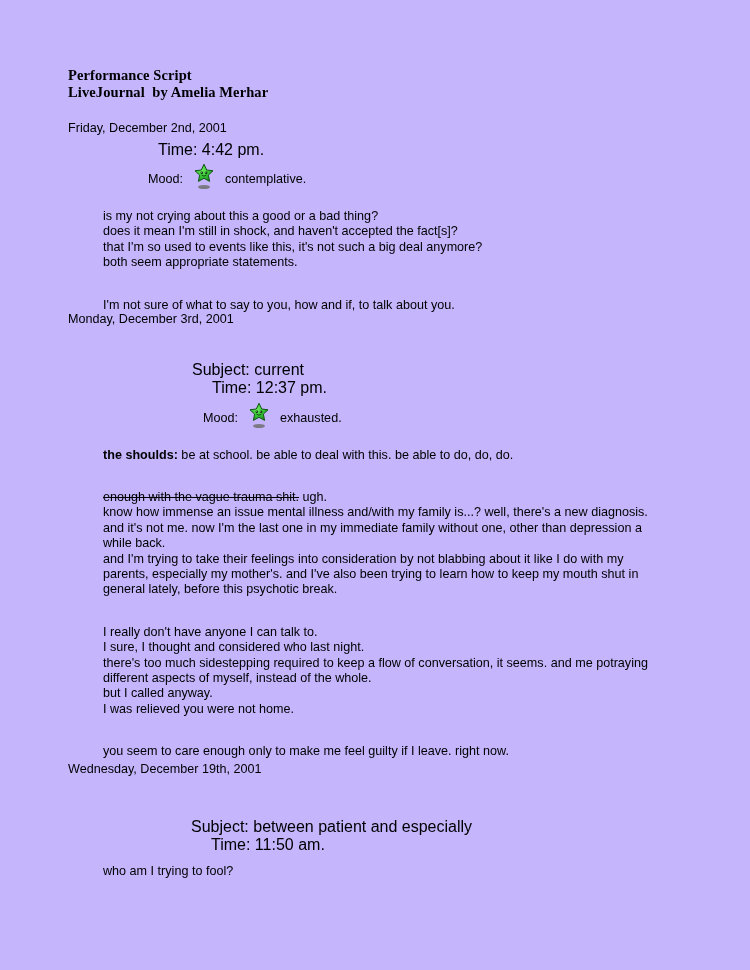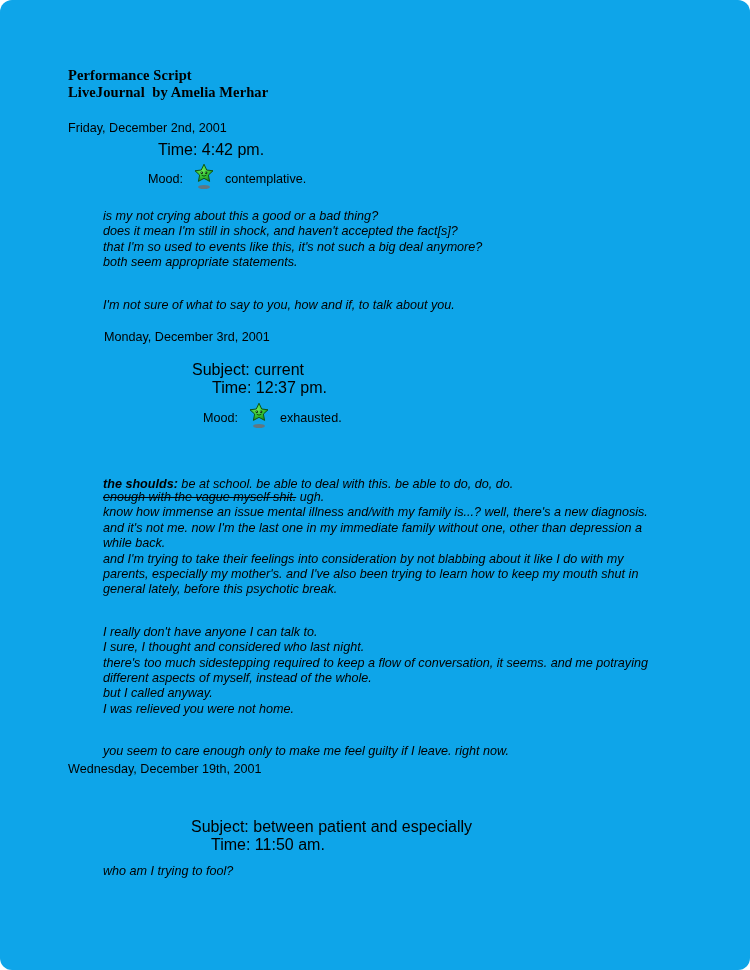--- a/index.html
+++ b/index.html
@@ -14,22 +14,21 @@
     font-family: "Liberation Sans", sans-serif;
     color: #000000;
     overflow: hidden;
   }
 
   .page {
     position: absolute;
     left: 0; top: 0;
     width: 750px;
     height: 970px;
-    background: #0ea5e9;
-    border-radius: 12px;
+    background: #c4b5fd;
   }
 
   
   .doc-title {
     position: absolute;
     left: 68px;
     top: 67px;
     font-family: "Liberation Serif", serif;
     font-weight: bold;
     font-size: 14.5px;
@@ -55,21 +54,20 @@
   }
   .body-block {
     position: absolute;
     left: 103px;
     width: 566px;
     font-size: 12.6px;
     line-height: 15.4px;
   }
   .body-block p {
     margin: 0;
-    font-style: italic;
   }
   .body-block p.gap {
     margin-top: 27px;
   }
   .bold { font-weight: bold; }
   .strike { text-decoration: line-through; }
 
   
   .mood-row {
     position: absolute;
@@ -145,21 +143,21 @@
   </div>
 
   <div class="body-block" style="top:209px;">
     <p>is my not crying about this a good or a bad thing?</p>
     <p>does it mean I'm still in shock, and haven't accepted the fact[s]?</p>
     <p>that I'm so used to events like this, it's not such a big deal anymore?</p>
     <p>both seem appropriate statements.</p>
     <p class="gap">I'm not sure of what to say to you, how and if, to talk about you.</p>
   </div>
 
-  <div class="entry-date" style="top:329px;margin-left:36px;">Monday, December 3rd, 2001</div>
+  <div class="entry-date" style="top:311px;">Monday, December 3rd, 2001</div>
 
   <div class="meta-line" style="left:192px; top:362px;">Subject: current</div>
   <div class="meta-line" style="left:212px; top:380px;">Time: 12:37 pm.</div>
 
   <div class="mood-row" style="left:203px; top:409px;">
     <span class="mood-label">Mood:</span>
     <span class="mood-icon-wrap">
       <svg class="star-icon" viewBox="0 0 24 24" xmlns="http://www.w3.org/2000/svg" aria-hidden="true">
         <defs>
           <radialGradient id="g2" cx="40%" cy="35%" r="70%">
@@ -173,26 +171,26 @@
         <ellipse cx="14.5" cy="11.2" rx="1.45" ry="1.6" fill="#0d3f0d"></ellipse>
         <ellipse cx="9.1" cy="10.7" rx="0.5" ry="0.55" fill="#eaffea"></ellipse>
         <ellipse cx="14.1" cy="10.7" rx="0.5" ry="0.55" fill="#eaffea"></ellipse>
         <path d="M9.7 14.3 Q12 15.9 14.3 14.3" fill="none" stroke="#0d3f0d" stroke-width="1" stroke-linecap="round"></path>
       </svg>
       <span class="star-shadow"></span>
     </span>
     <span class="mood-word">exhausted.</span>
   </div>
 
-  <div class="body-block" style="top:448px;margin-top:29px;">
+  <div class="body-block" style="top:448px;">
     <p><span class="bold">the shoulds:</span><span> be at school. be able to deal with this. be able to do, do, do.</span></p>
   </div>
 
   <div class="body-block" style="top:490px;">
-    <p><span class="strike">enough with the vague myself shit.</span><span> ugh.</span></p>
+    <p><span class="strike">enough with the vague trauma shit.</span><span> ugh.</span></p>
     <p>know how immense an issue mental illness and/with my family is...? well, there's a new diagnosis. and it's not me. now I'm the last one in my immediate family without one, other than depression a while back.</p>
     <p>and I'm trying to take their feelings into consideration by not blabbing about it like I do with my parents, especially my mother's. and I've also been trying to learn how to keep my mouth shut in general lately, before this psychotic break.</p>
     <p class="gap">I really don't have anyone I can talk to.</p>
     <p>I sure, I thought and considered who last night.</p>
     <p>there's too much sidestepping required to keep a flow of conversation, it seems. and me potraying different aspects of myself, instead of the whole.</p>
     <p>but I called anyway.</p>
     <p>I was relieved you were not home.</p>
     <p class="gap">you seem to care enough only to make me feel guilty if I leave. right now.</p>
   </div>
 

